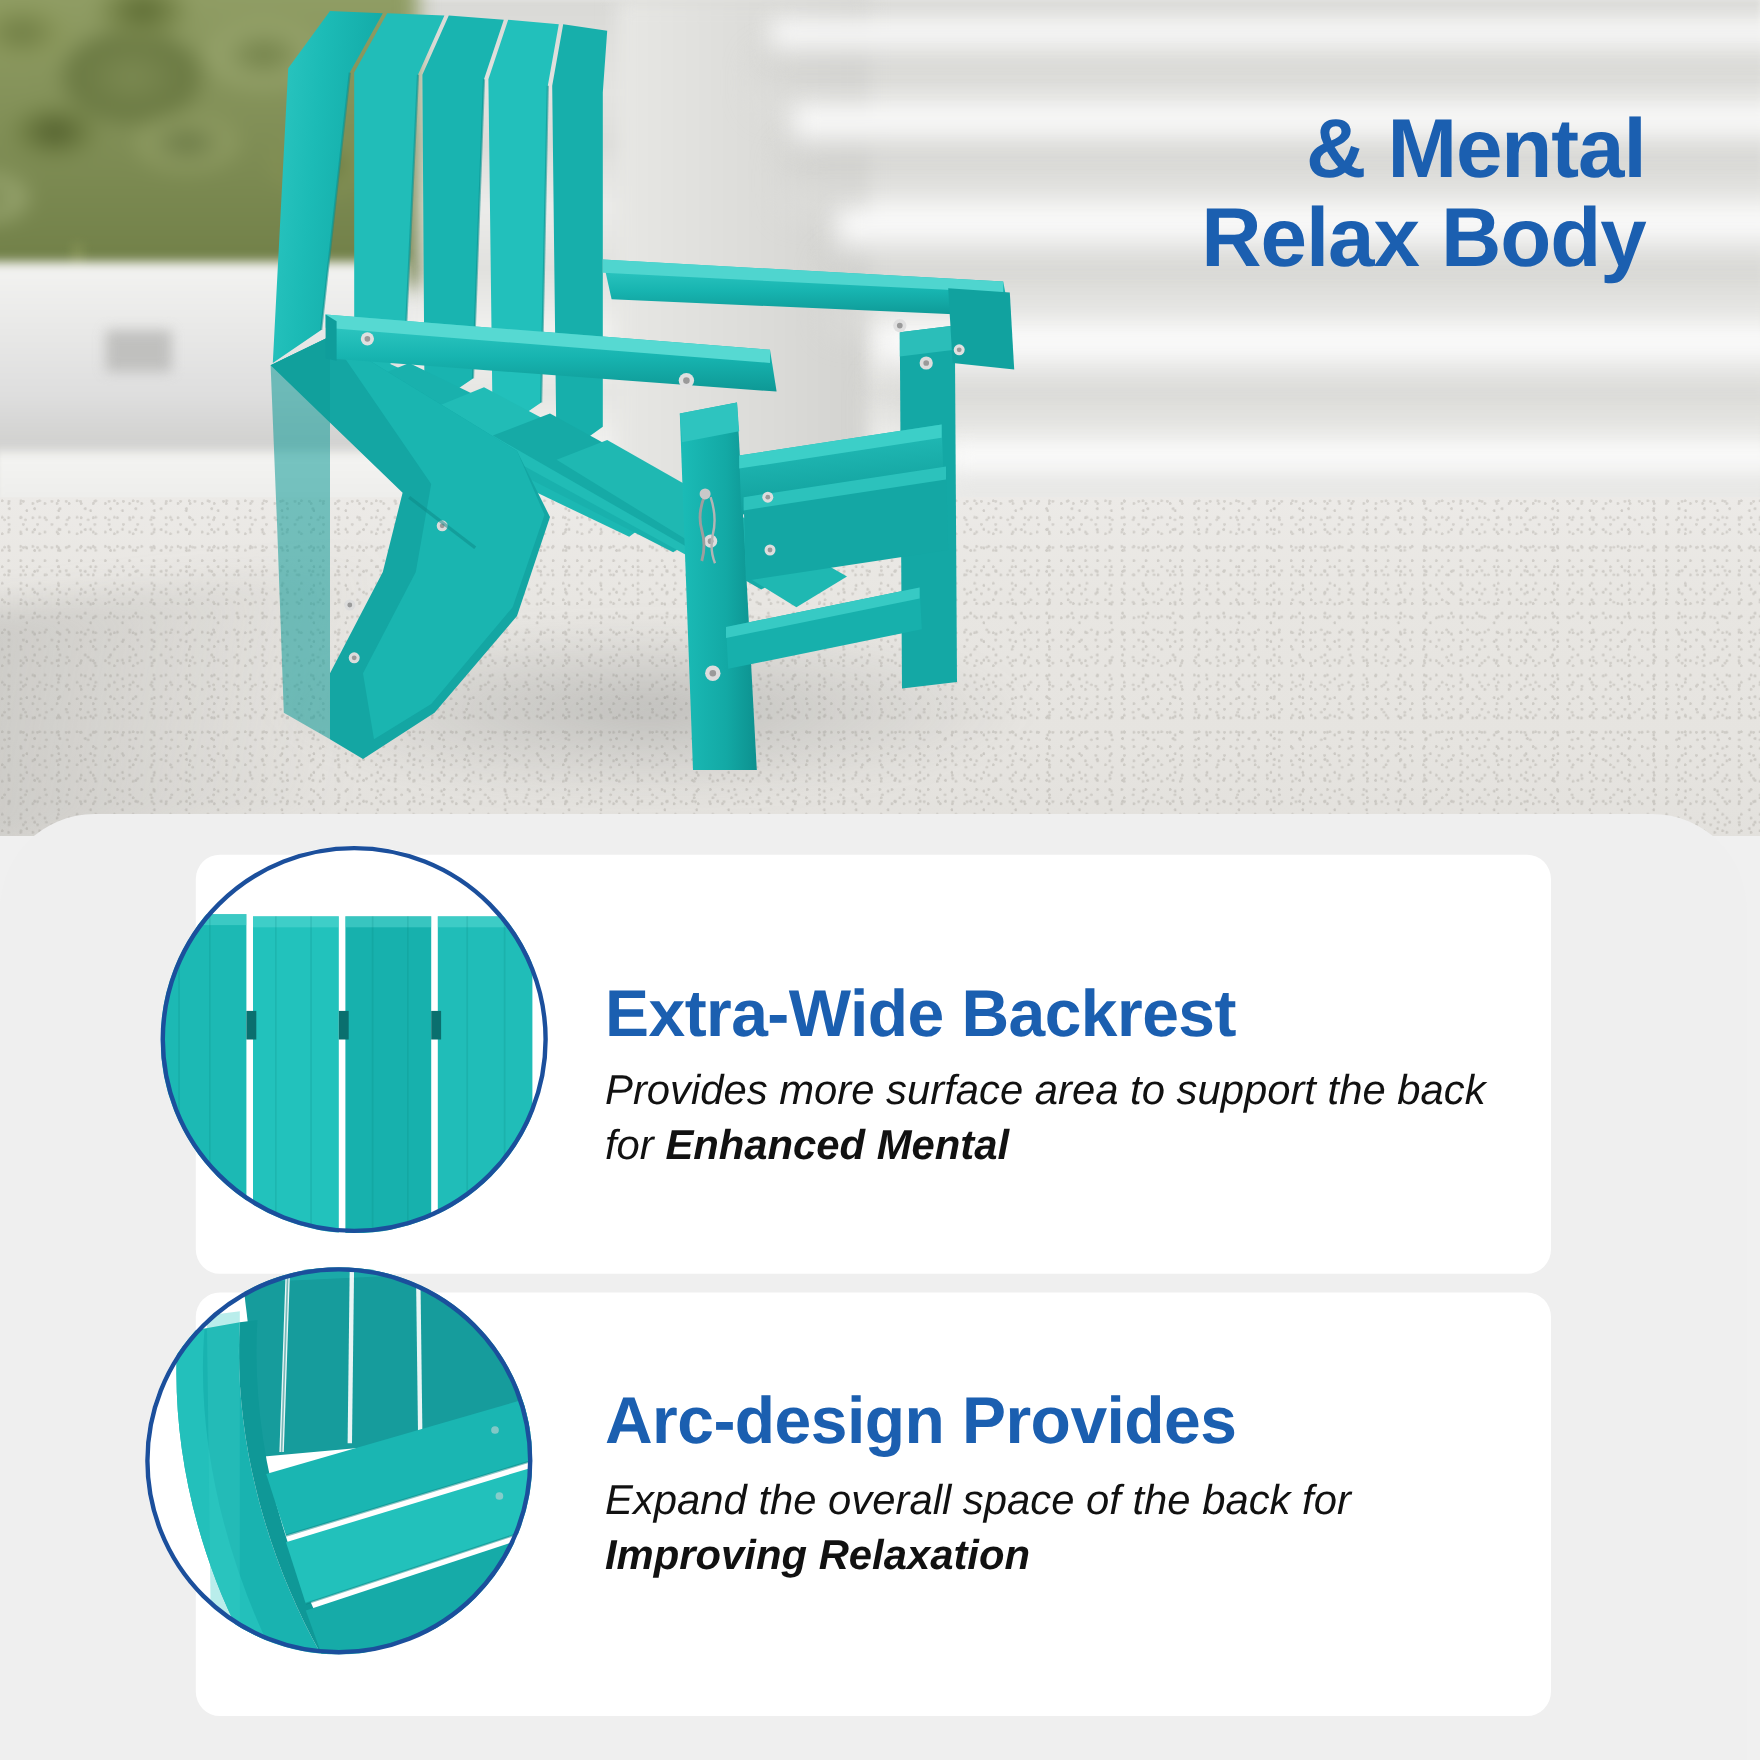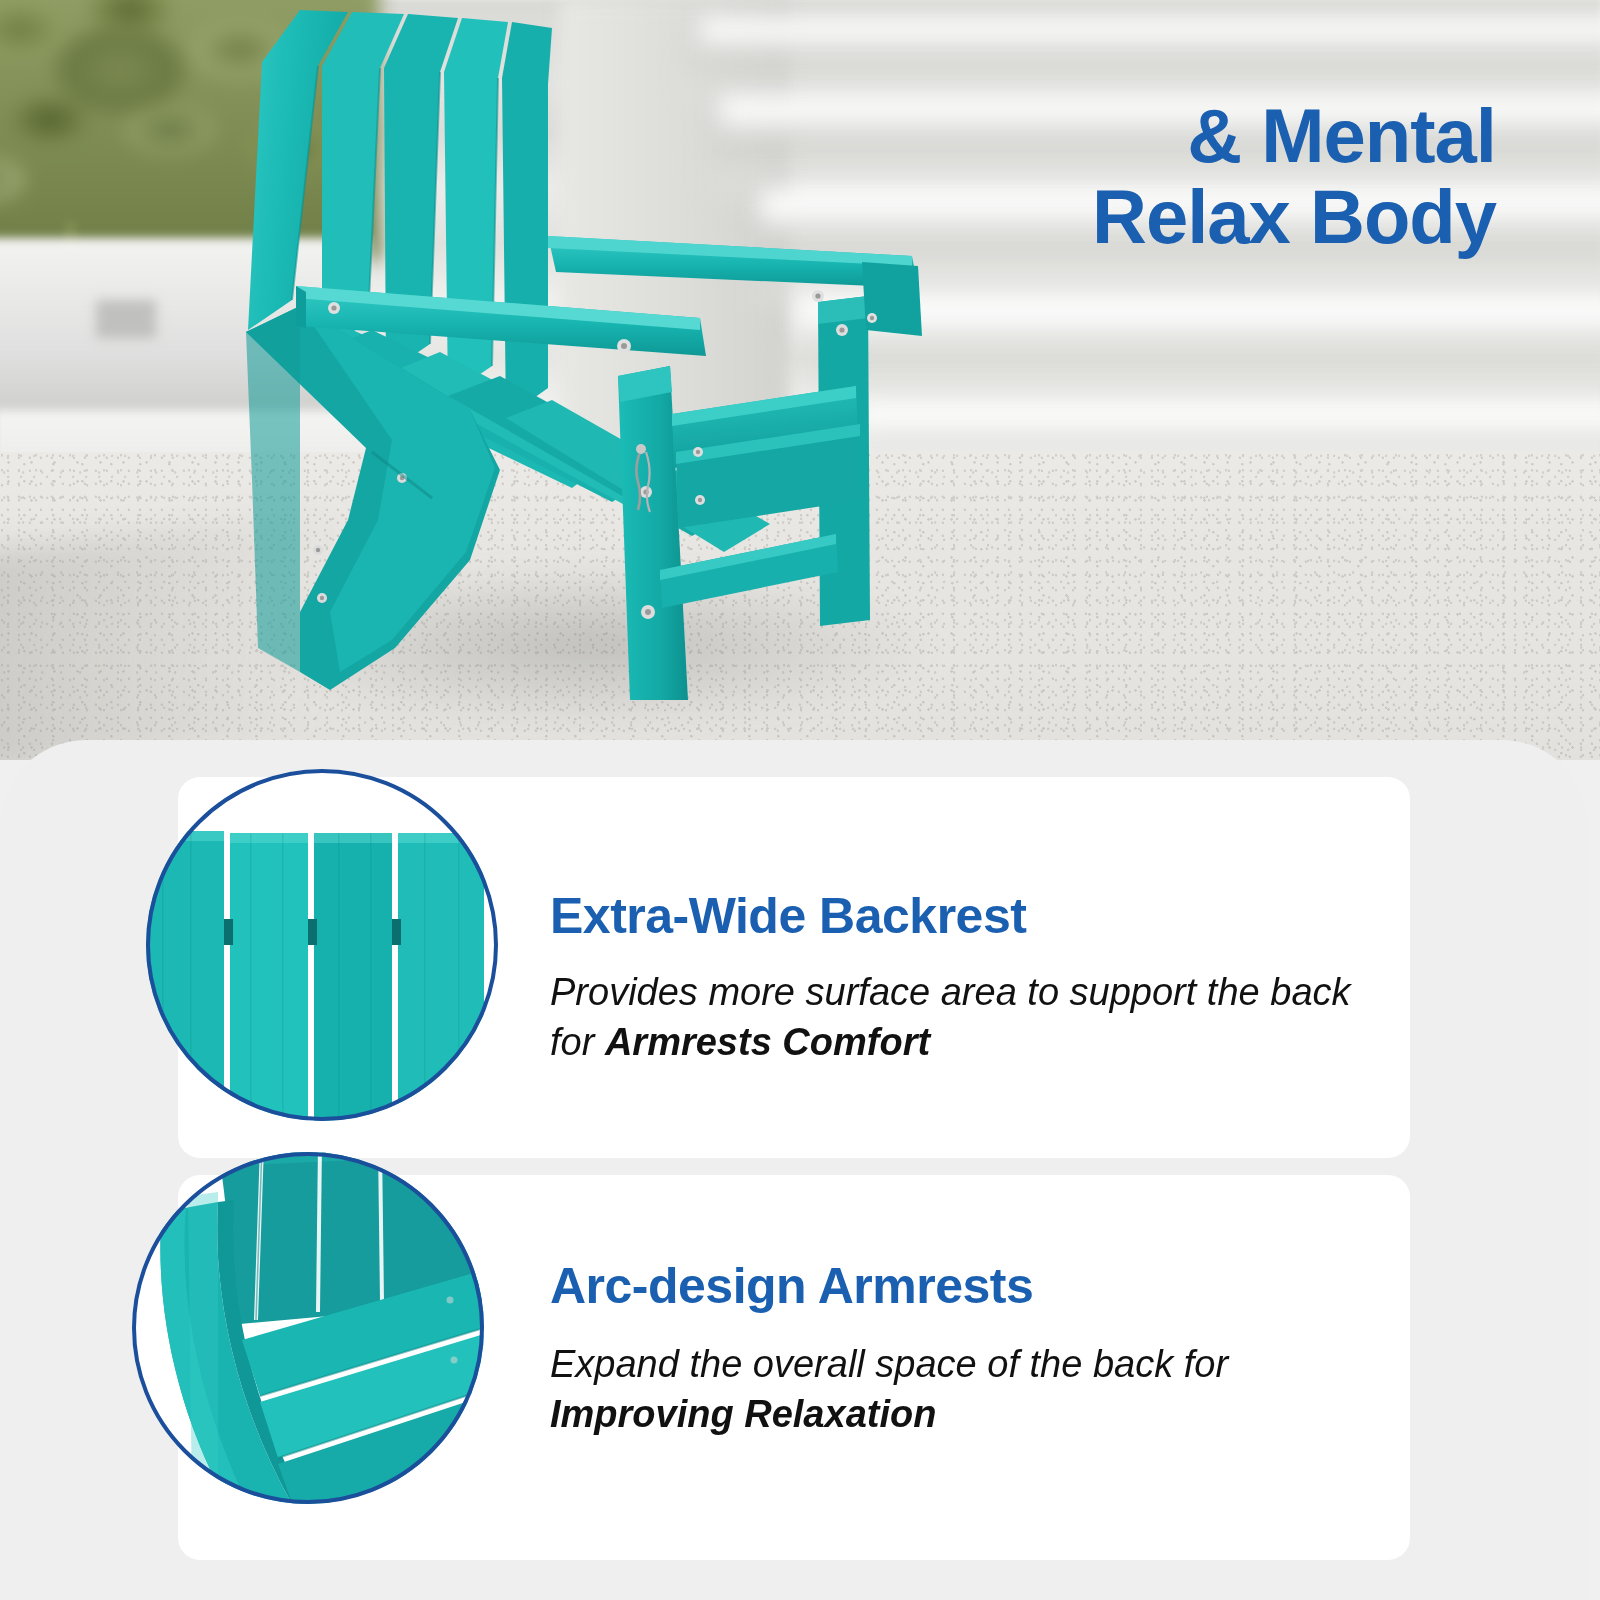--- a/index.html
+++ b/index.html
@@ -127,21 +127,21 @@
   }
   .card {
     position:absolute; left:178px; width:1232px;
     background:#ffffff; border-radius:22px;
   }
   #card-1 { top:37px;  height:381px; }
   #card-2 { top:435px; height:385px; }
 
   .card-title {
     position:absolute; left:372px;
-    font-weight:bold; font-size:50px; letter-spacing:-0.5px;
+    font-weight:bold; font-size:60px; letter-spacing:-0.5px;
     font-stretch:condensed;
     white-space:nowrap;
   }
   #card-1 .card-title { top:110px; }
   #card-2 .card-title { top:82px; }
 
   .card-desc {
     position:absolute; left:372px; width:830px;
     font-style:italic; font-size:38px; line-height:1.32;
     color:#111; font-stretch:condensed;
@@ -316,21 +316,21 @@
     <span class="hl-line">&amp; Mental</span>
     <span class="hl-line">Relax Body</span>
   </div>
 </div>
 
 <div id="panel" style="background: rgb(239, 239, 239);">
 
   <div class="card" id="card-1" style="background: rgb(255, 255, 255);">
     <div class="card-title" style="color: rgb(27, 95, 176);">Extra-Wide Backrest</div>
     <div class="card-desc" style="color: rgb(17, 17, 17);">
-      <span>Provides more surface area to support the back for </span><b>Armrests Comfort</b>
+      <span>Provides more surface area to support the back for </span><b>Enhanced Mental</b>
     </div>
   </div>
 
   <div class="thumb" id="thumb-1">
     <svg class="slatwrap" viewBox="0 0 352 352">
       <rect x="0" y="0" width="352" height="352" fill="#ffffff"></rect>
       <g>
         <rect x="-6" y="62" width="84" height="300" fill="#1cb9b4"></rect>
         <rect x="84" y="64" width="78" height="298" fill="#22c2bc"></rect>
         <rect x="168" y="64" width="78" height="298" fill="#17b1ad"></rect>
@@ -355,21 +355,21 @@
         <rect x="192" y="64" width="1.5" height="298" fill="#0a7e7c"></rect>
         <rect x="224" y="64" width="1.5" height="298" fill="#0a7e7c"></rect>
         <rect x="278" y="64" width="1.5" height="298" fill="#0a7e7c"></rect>
         <rect x="312" y="64" width="1.5" height="298" fill="#0a7e7c"></rect>
       </g>
     </svg>
   </div>
   <div class="thumb-ring" id="ring-1" style="border-color: rgb(27, 79, 156);"></div>
 
   <div class="card" id="card-2" style="background: rgb(255, 255, 255);">
-    <div class="card-title" style="color: rgb(27, 95, 176);">Arc-design Armrests</div>
+    <div class="card-title" style="color: rgb(27, 95, 176);">Arc-design Provides</div>
     <div class="card-desc" style="color: rgb(17, 17, 17);">
       <span>Expand the overall space of the back for </span><b>Improving  Relaxation</b>
     </div>
   </div>
 
   <div class="thumb" id="thumb-2">
     <svg class="slatwrap" viewBox="0 0 352 352">
       <rect x="0" y="0" width="352" height="352" fill="#ffffff"></rect>
 
       <g>

